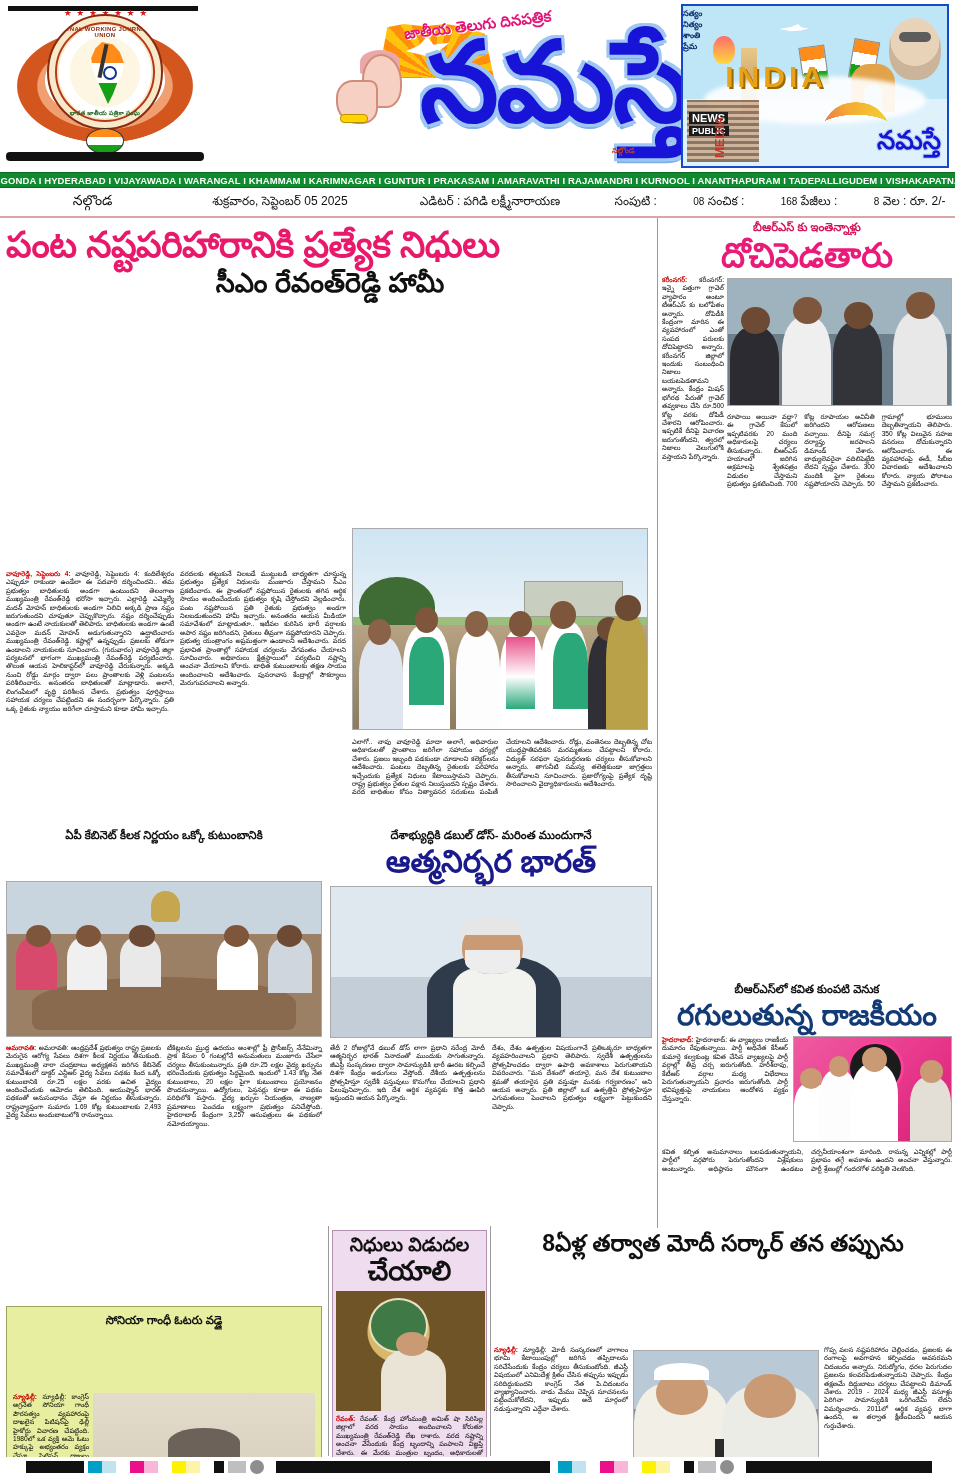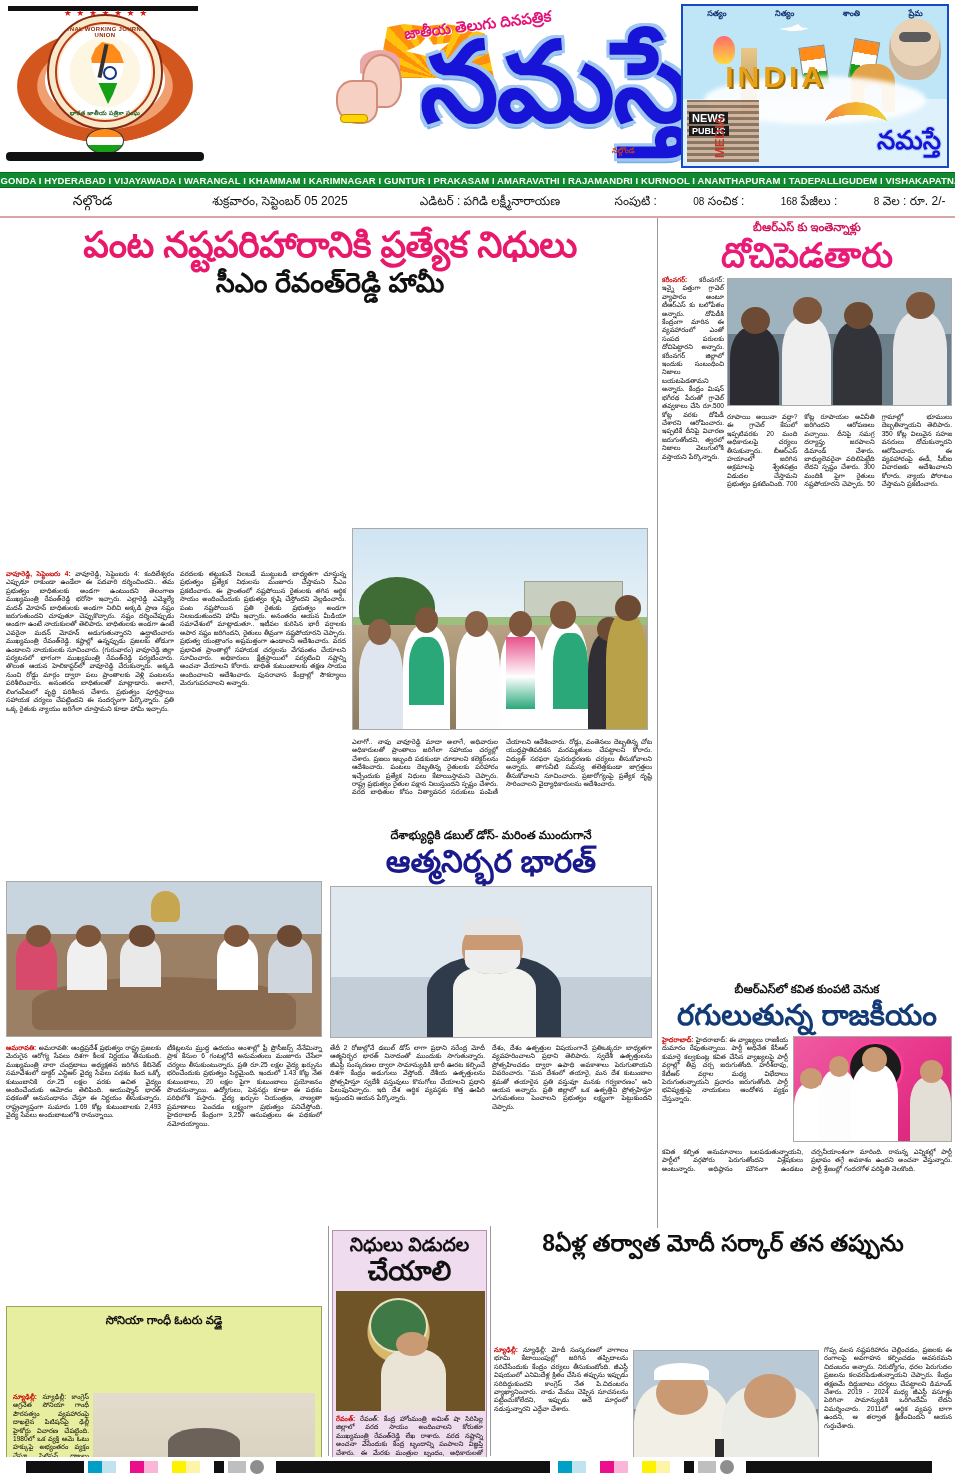--- a/index.html
+++ b/index.html
@@ -111,21 +111,21 @@
   .np-sub{
     position:absolute; left:402px; top:146px; color:#c0392b; font-size:8px; font-weight:bold;
   }
   .promo{
     flex:0 0 268px; height:164px; margin-right:6px; position:relative;
     border:2px solid #1449c8; overflow:hidden;
     background: linear-gradient(#bfe6f7 0 58%, #dff2fb 58% 100%);
   }
   .promo .ptags{
     position:absolute; top:3px; left:0; right:0; display:flex; justify-content:space-around;
-    color:#0b2a6b; font-size:8px; font-weight:bold; z-index:5;
+    color:#0b2a6b; font-size:8px; font-weight:bold; z-index:5;flex-direction:column;
   }
   .promo .cloud{
     position:absolute; left:8%; top:44%; width:84%; height:30%;
     background:#ffffff; border-radius:50%; filter:blur(2px); opacity:.9;
   }
   .promo .india-word{
     position:absolute; left:16%; top:34%; color:#e8a21a; font-size:30px; font-weight:bold;
     letter-spacing:4px; text-shadow:2px 2px 0 #9a6a00;
   }
   .promo .gandhi{
@@ -208,21 +208,21 @@
   .infobar .date{ width:190px; text-align:center; }
   .infobar .editor{ width:230px; text-align:center; }
   .infobar .meta{ flex:1; text-align:center; }
   .infobar .meta span.num{ font-size:10px;padding-left:33px; }
 
   
   .content{ position:relative; width:955px; }
   .rule-v{ position:absolute; top:0; bottom:0; width:1px; background:#9a9a9a; }
 
   .hl-lead{
-    color:#e8196b; font-size:36px; font-weight:bold; text-align:center; line-height:38px;
+    color:#e8196b; font-size:36px; font-weight:bold; line-height:38px;
     letter-spacing:-.5px; padding-top:6px;
   }
   .hl-sub{
     color:#111; font-size:27px; font-weight:bold; text-align:center; line-height:30px; padding-top:4px;
   }
   .kicker{
     color:#111; font-size:11.5px; font-weight:bold; text-align:center; padding-top:3px;
   }
   .kicker-red{ color:#d4145a; }
   .hl-pink{
@@ -417,20 +417,21 @@
 
     <div class="body" style="position:absolute; left:662px; top:58px; width:62px; height:700px;">
       <span class="dl">కరీంనగర్:</span>
       <span>కరీంనగర్: ఇన్నై పత్తుగా గ్రావెల్ వ్యాపారం అంటూ టీఆర్ఎస్ కు బలోపేతం అన్నారు. దోపిడీకి కేంద్రంగా మారిన ఈ వ్యవహారంలో ఎంతో సంపద పరులకు దోచిపెట్టారని అన్నారు. కరీంనగర్ జిల్లాలో ఇందుకు సంబంధించి నిజాలు బయటపెడతామని అన్నారు. కేంద్రం మిషన్ భగీరథ పేరుతో గ్రావెల్ తవ్వకాలు చేసి రూ.500 కోట్ల వరకు దోపిడీ చేశారని ఆరోపించారు. ఇప్పటికే దీనిపై విచారణ జరుగుతోందని, త్వరలో నిజాలు వెలుగులోకి వస్తాయని పేర్కొన్నారు.</span>
     </div>
     <div class="body" style="position:absolute; left:727px; top:195px; width:225px; height:558px; column-count:3; column-gap:7px;">
       <span>రూపాయి అయినా వద్దా? ఈ గ్రావెల్ కేసులో ఇప్పటివరకు 20 మంది అధికారులపై చర్యలు తీసుకున్నారు. బీఆర్ఎస్ హయాంలో జరిగిన అక్రమాలపై శ్వేతపత్రం విడుదల చేస్తామని ప్రభుత్వం ప్రకటించింది. 700 కోట్ల రూపాయల అవినీతి జరిగిందని ఆరోపణలు వచ్చాయి. దీనిపై సమగ్ర దర్యాప్తు జరపాలని డిమాండ్ చేశారు. బాధ్యులెవరైనా వదిలిపెట్టేది లేదని స్పష్టం చేశారు. 300 మందికి పైగా రైతులు నష్టపోయారని చెప్పారు. 50 గ్రామాల్లో భూములు దెబ్బతిన్నాయని తెలిపారు. 350 కోట్ల విలువైన సహజ వనరులు దోచుకున్నారని ఆరోపించారు. ఈ వ్యవహారంపై ఈడీ, సీబీఐ విచారణకు ఆదేశించాలని కోరారు. న్యాయ పోరాటం చేస్తామని ప్రకటించారు.</span>
     </div>
 
     <div style="position:absolute; left:6px; top:608px; width:316px;">
+      <div class="kicker">ఏపీ కేబినెట్ కీలక నిర్ణయం ఒక్కో కుటుంబానికి</div>
     </div>
 
     <div class="photo ph-room" style="position:absolute; left:6px; top:663px; width:316px; height:156px;">
       <div style="position:absolute; inset:0; background:linear-gradient(#c8d4de 0 34%, #9c8065 34% 100%);"></div>
       <div style="position:absolute; left:8%; bottom:4%; width:84%; height:34%; background:#8a6a4e; border-radius:50% 50% 8px 8px;"></div>
       <div style="position:absolute; left:46%; top:6%; width:9%; height:20%; background:#c6a64e; border-radius:50% 50% 20% 20%;"></div>
       <div class="pfig" style="left:3%;  bottom:30%; width:13%; height:34%; background:#d84a6b;"></div>
       <div class="phead" style="left:6%;  bottom:58%; width:8%; height:14%; background:#7d563c;"></div>
       <div class="pfig" style="left:19%; bottom:30%; width:13%; height:34%; background:#f0f0f0;"></div>
       <div class="phead" style="left:22%; bottom:58%; width:8%; height:14%; background:#7d563c;"></div>

